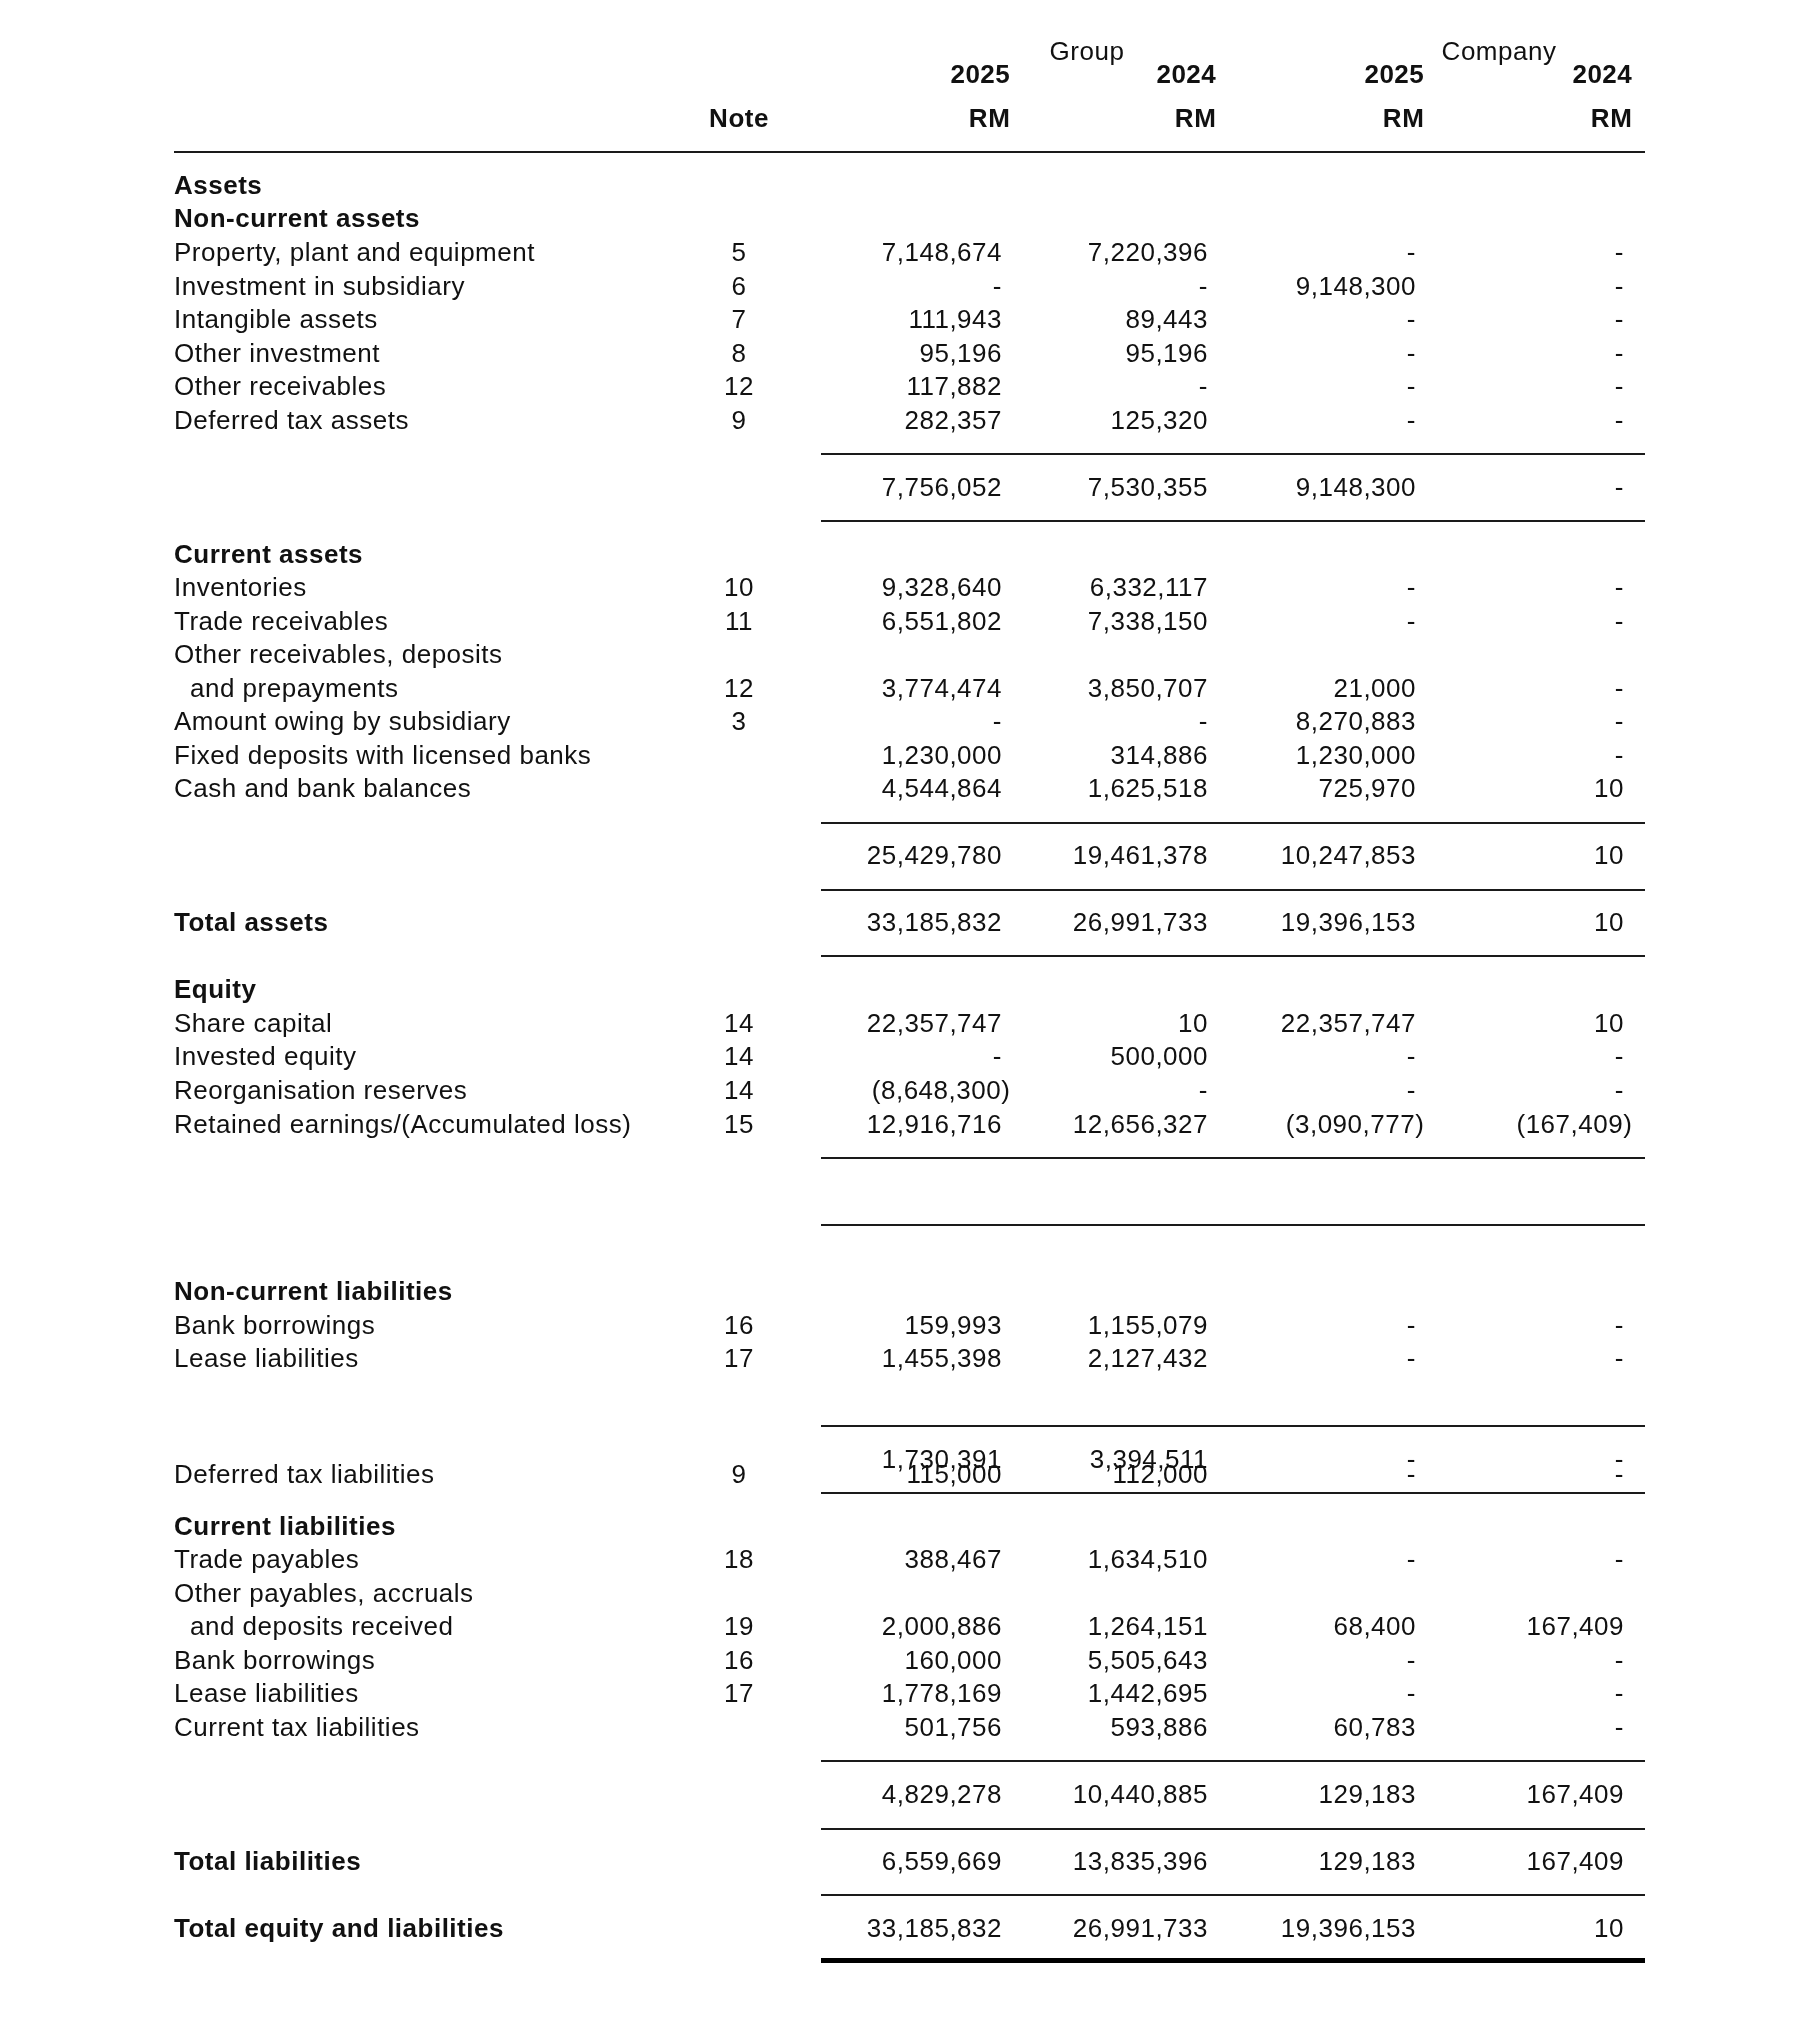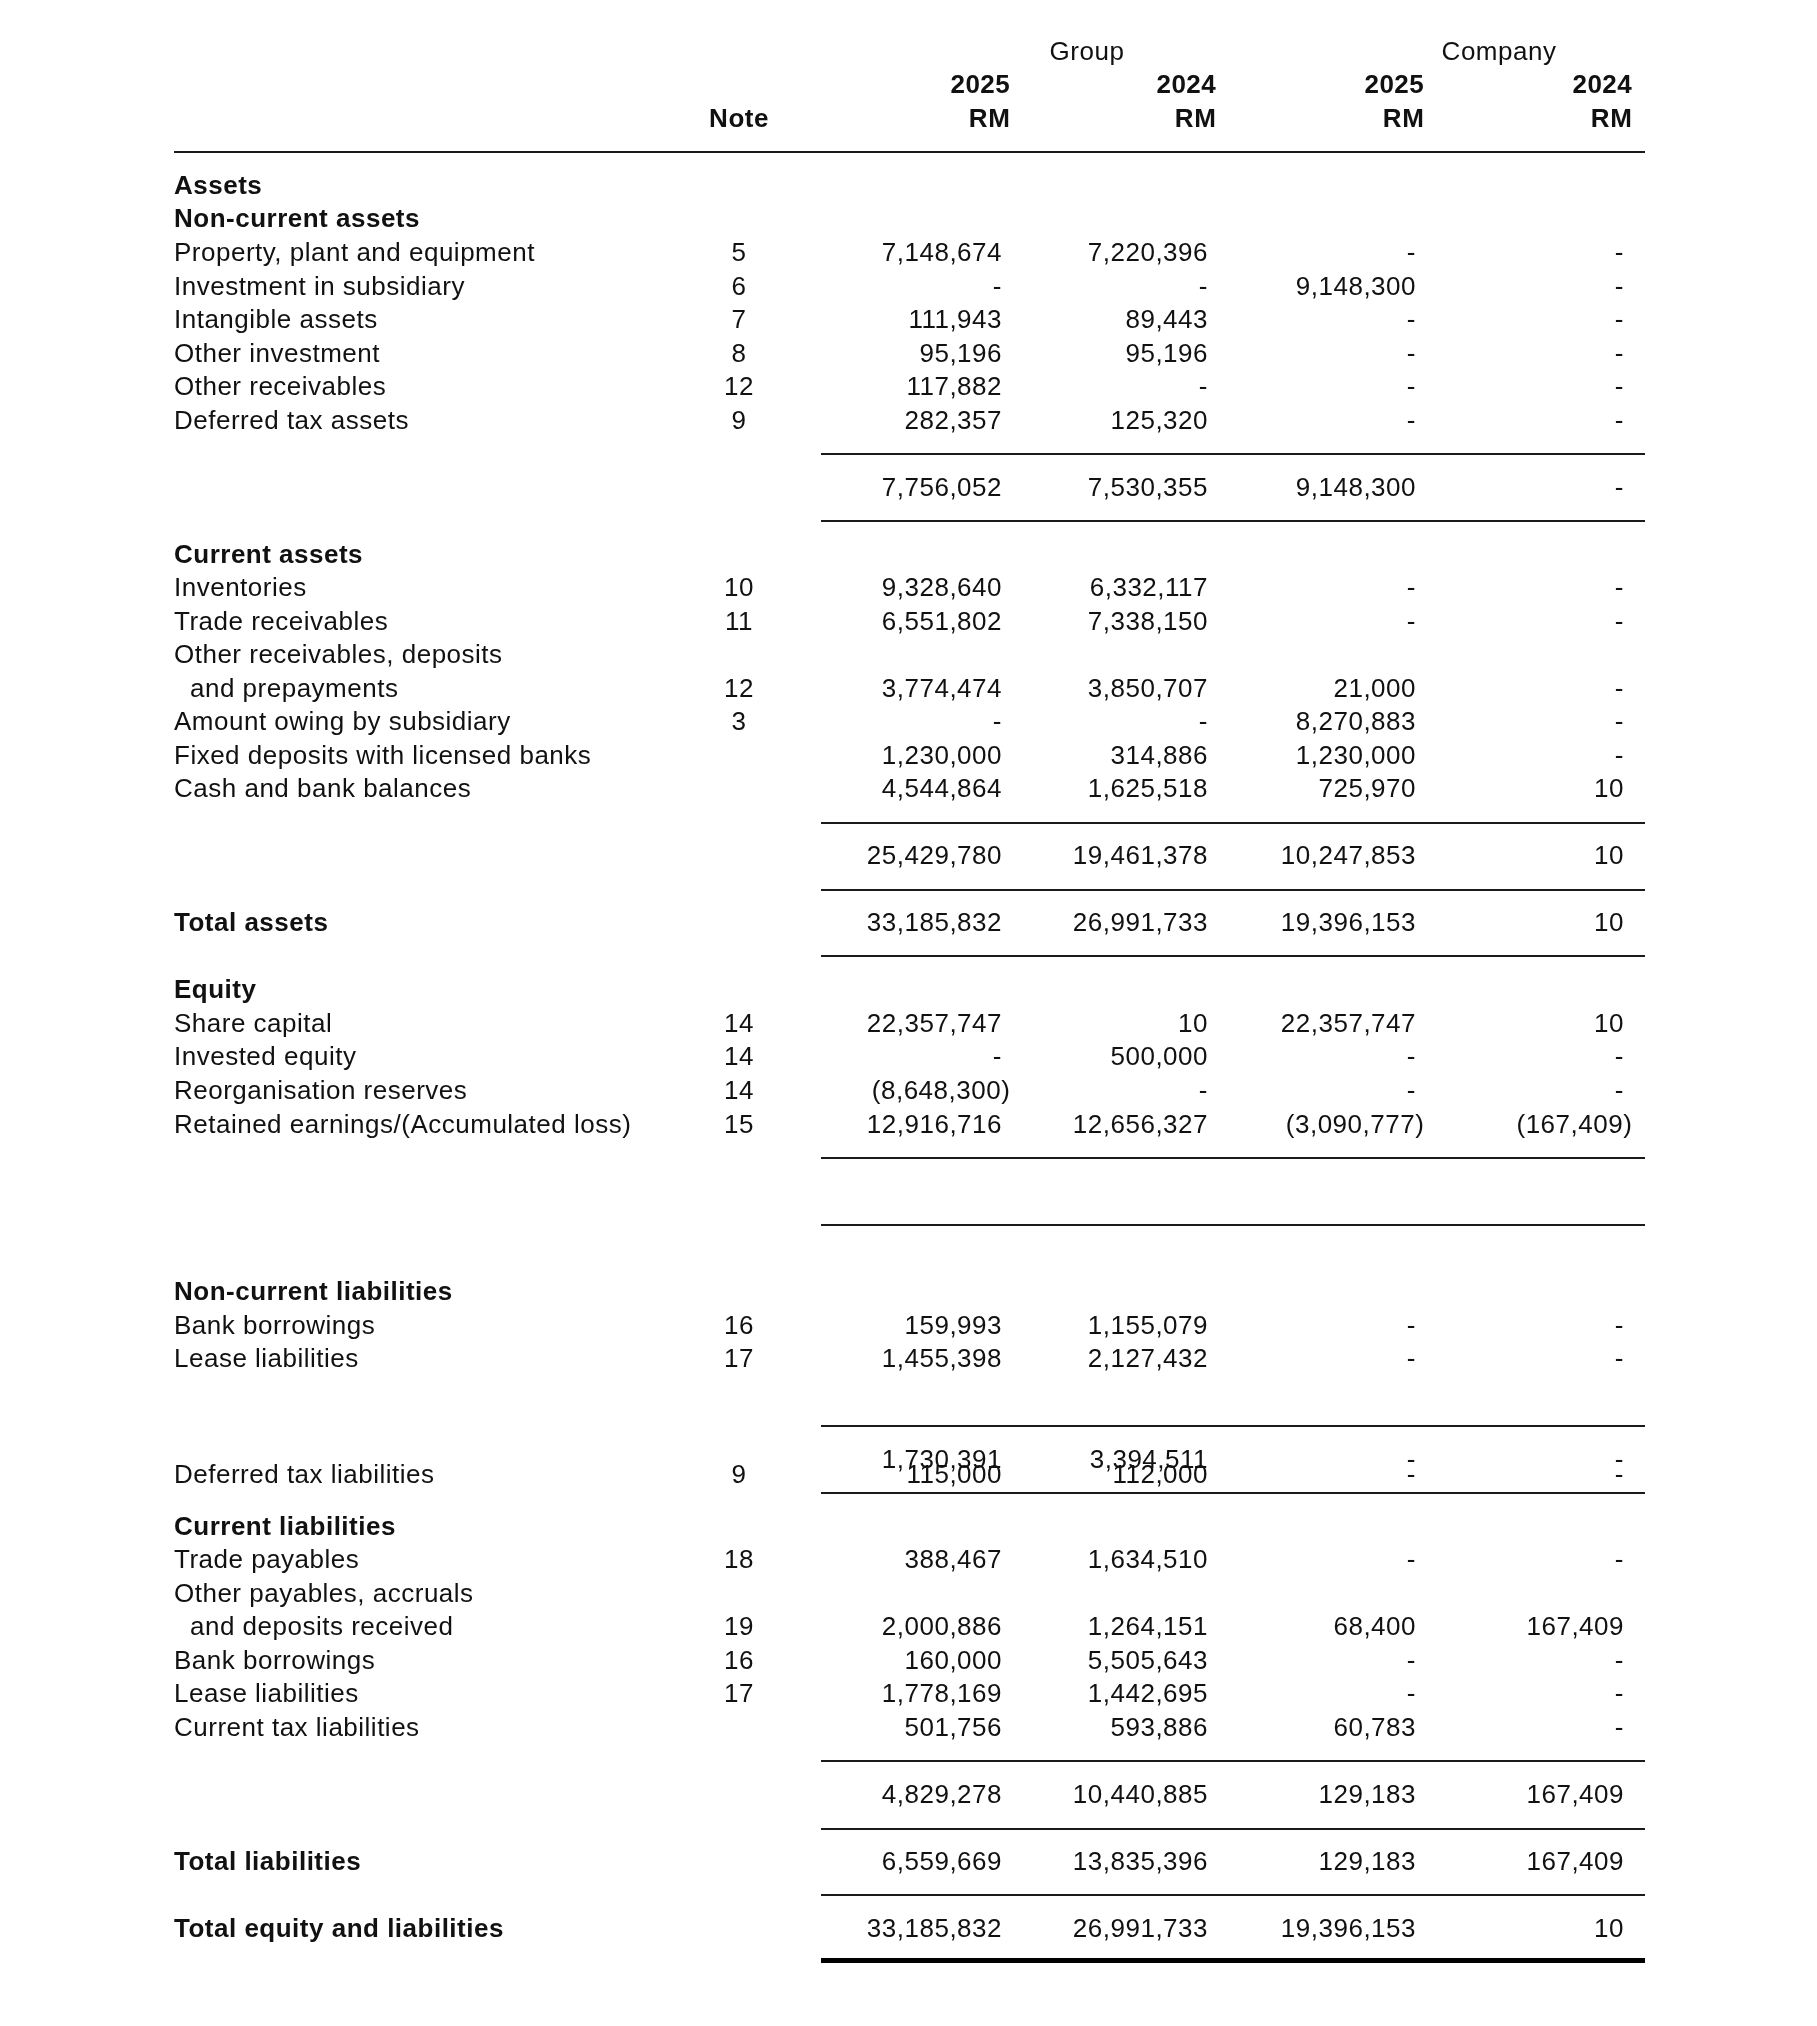--- a/index.html
+++ b/index.html
@@ -26,21 +26,21 @@
   .rule.thick { height:5px; background:#000; }
 </style>
 </head>
 <body>
 
 <div id="sheet">
     <div class="row" style="top: 35px;">
       <span class="grouphdr" style="left: 921px;">Group</span>
       <span class="grouphdr" style="left: 1333px;">Company</span>
     </div>
-    <div class="row hdr" style="top: 68px;">
+    <div class="row hdr" style="top: 58px;">
       <span class="v c0" style="margin-left: 8.3px;">2025</span>
       <span class="v c1" style="margin-left: 8.3px;">2024</span>
       <span class="v c2" style="margin-left: 8.3px;">2025</span>
       <span class="v c3" style="margin-left: 8.3px;">2024</span>
     </div>
     <div class="row hdr" style="top: 102px;">
       <span class="note">Note</span>
       <span class="v c0" style="margin-left: 8.3px;">RM</span>
       <span class="v c1" style="margin-left: 8.3px;">RM</span>
       <span class="v c2" style="margin-left: 8.3px;">RM</span>

